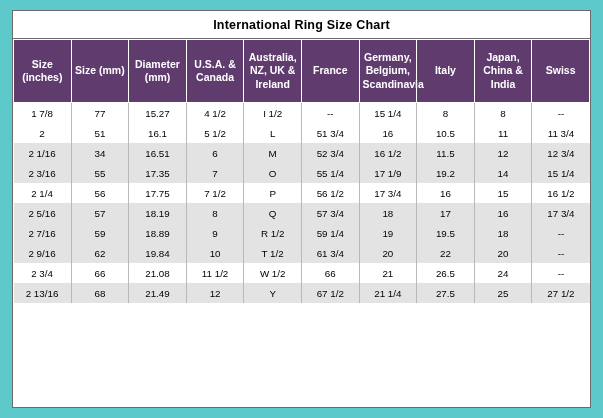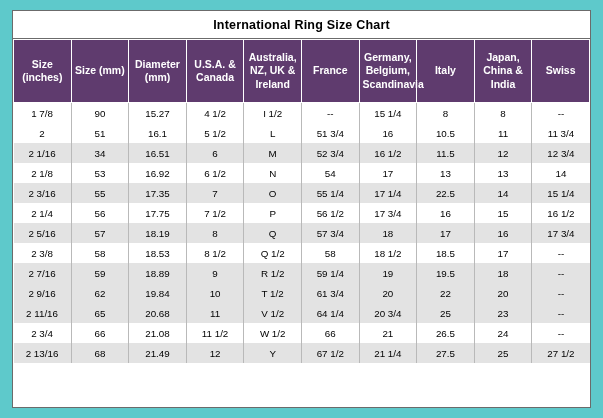--- a/index.html
+++ b/index.html
@@ -98,21 +98,21 @@
           <th><span>France</span></th>
           <th><span>Germany, Belgium, Scandinavia</span></th>
           <th><span>Italy</span></th>
           <th><span>Japan, China &amp; India</span></th>
           <th><span>Swiss</span></th>
         </tr>
       </thead>
       <tbody id="table-body">
           <tr class="row-even">
             <td>1  7/8</td>
-            <td>90</td>
+            <td>77</td>
             <td>15.27</td>
             <td>4 1/2</td>
             <td>I 1/2</td>
             <td>--</td>
             <td>15 1/4</td>
             <td>8</td>
             <td>8</td>
             <td>--</td>
           </tr>
           <tr class="row-even">
@@ -132,41 +132,29 @@
             <td>34</td>
             <td>16.51</td>
             <td>6</td>
             <td>M</td>
             <td>52 3/4</td>
             <td>16 1/2</td>
             <td>11.5</td>
             <td>12</td>
             <td>12 3/4</td>
           </tr>
-          <tr class="row-even">
-            <td>2  1/8</td>
-            <td>53</td>
-            <td>16.92</td>
-            <td>6 1/2</td>
-            <td>N</td>
-            <td>54</td>
-            <td>17</td>
-            <td>13</td>
-            <td>13</td>
-            <td>14</td>
-          </tr>
           <tr class="row-odd">
             <td>2  3/16</td>
             <td>55</td>
             <td>17.35</td>
             <td>7</td>
             <td>O</td>
             <td>55 1/4</td>
-            <td>17 1/4</td>
-            <td>22.5</td>
+            <td>17 1/9</td>
+            <td>19.2</td>
             <td>14</td>
             <td>15 1/4</td>
           </tr>
           <tr class="row-even">
             <td>2  1/4</td>
             <td>56</td>
             <td>17.75</td>
             <td>7 1/2</td>
             <td>P</td>
             <td>56 1/2</td>
@@ -180,32 +168,20 @@
             <td>57</td>
             <td>18.19</td>
             <td>8</td>
             <td>Q</td>
             <td>57 3/4</td>
             <td>18</td>
             <td>17</td>
             <td>16</td>
             <td>17 3/4</td>
           </tr>
-          <tr class="row-even">
-            <td>2  3/8</td>
-            <td>58</td>
-            <td>18.53</td>
-            <td>8 1/2</td>
-            <td>Q 1/2</td>
-            <td>58</td>
-            <td>18 1/2</td>
-            <td>18.5</td>
-            <td>17</td>
-            <td>--</td>
-          </tr>
           <tr class="row-odd">
             <td>2  7/16</td>
             <td>59</td>
             <td>18.89</td>
             <td>9</td>
             <td>R 1/2</td>
             <td>59 1/4</td>
             <td>19</td>
             <td>19.5</td>
             <td>18</td>
@@ -214,32 +190,20 @@
           <tr class="row-odd">
             <td>2  9/16</td>
             <td>62</td>
             <td>19.84</td>
             <td>10</td>
             <td>T 1/2</td>
             <td>61 3/4</td>
             <td>20</td>
             <td>22</td>
             <td>20</td>
-            <td>--</td>
-          </tr>
-          <tr class="row-odd">
-            <td>2 11/16</td>
-            <td>65</td>
-            <td>20.68</td>
-            <td>11</td>
-            <td>V 1/2</td>
-            <td>64 1/4</td>
-            <td>20 3/4</td>
-            <td>25</td>
-            <td>23</td>
             <td>--</td>
           </tr>
           <tr class="row-even">
             <td>2  3/4</td>
             <td>66</td>
             <td>21.08</td>
             <td>11 1/2</td>
             <td>W 1/2</td>
             <td>66</td>
             <td>21</td>

